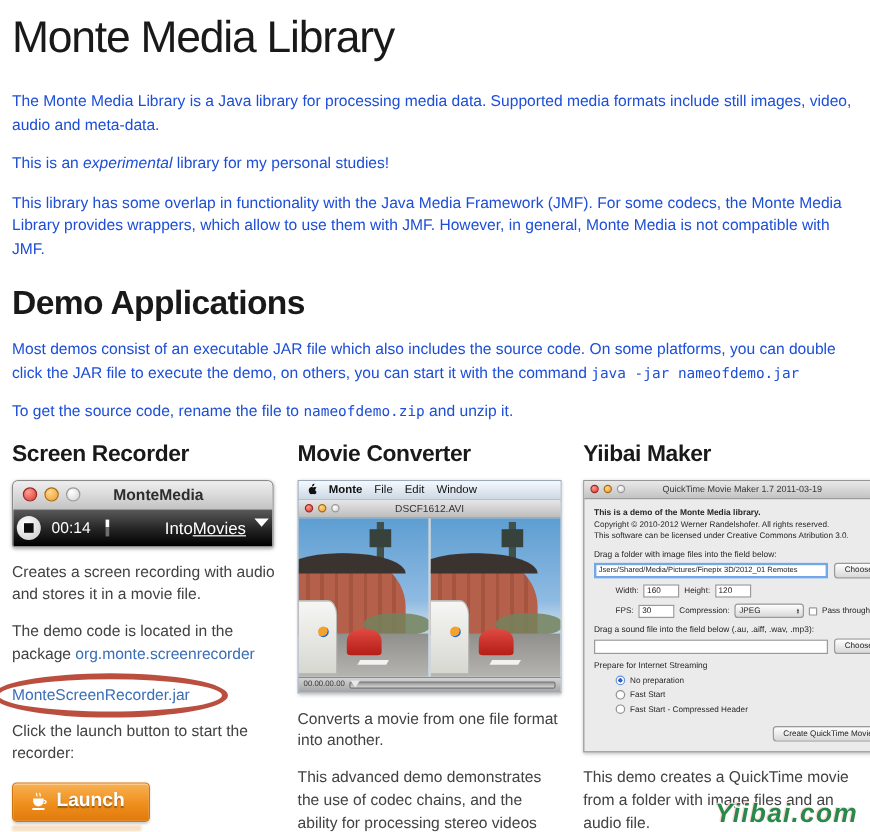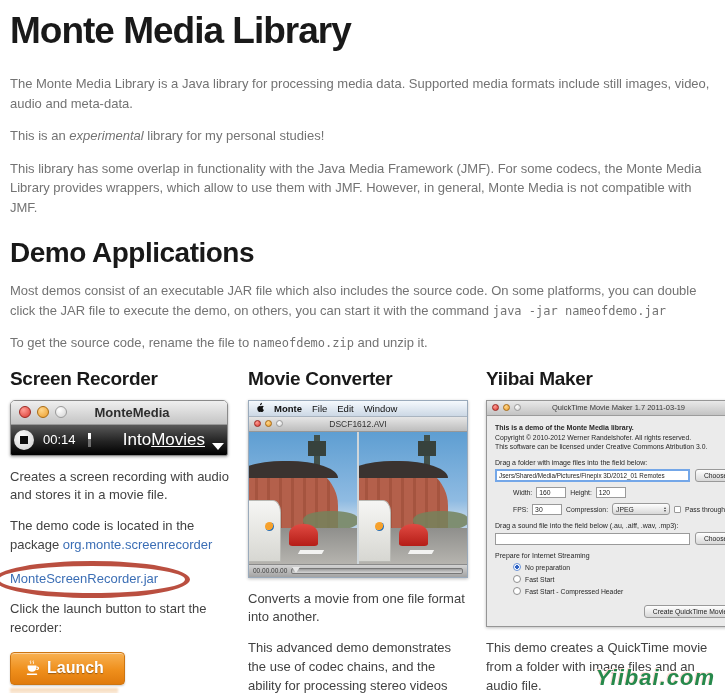--- a/index.html
+++ b/index.html
@@ -2,24 +2,24 @@
 <html><head>
 <meta charset="utf-8">
 <style>
   * { box-sizing: border-box; }
   html,body { margin:0; padding:0; }
   body {
     width:725px; height:693px; overflow:hidden; position:relative;
     background:#fff; font-family:"Liberation Sans", sans-serif; color:#3f3f3f;
   }
   .page { padding:2px 10px 0 10px; }
-  h1 { font-size:37px; font-weight:bold; color:#191919; margin:8px 0 22px; letter-spacing:-1px; }
+  h1 { font-size:37px; font-weight:normal; color:#191919; margin:8px 0 22px; letter-spacing:-1px; }
   h2 { font-size:28px; font-weight:bold; color:#191919; margin:20px 0 12px; letter-spacing:-0.5px; }
   h3 { font-size:19px; font-weight:bold; color:#191919; margin:2px 0 10px; letter-spacing:-0.3px; }
-  p.body { font-size:13px; line-height:1.5; margin:0 0 13px; color:#737373; }
+  p.body { font-size:13px; line-height:1.5; margin:0 0 13px; color:#1d4ed8; }
   .mono { font-family:"DejaVu Sans Mono","Liberation Mono",monospace; font-size:12px; }
   a.link { color:#3b6eb5; text-decoration:none; cursor:pointer; }
   em { font-style:italic; }
 
   .columns { display:flex; gap:16px; margin-top:4px; }
   .col { width:222px; flex:0 0 auto; }
   .col p.cbody { font-size:13px; line-height:1.45; margin:12px 0; color:#424242; }
 
   
   .mm-window { width:218px; border:1px solid #8a8a8a; border-radius:5px 5px 2px 2px;
@@ -31,21 +31,21 @@
   .tl-yellow { background:radial-gradient(circle at 35% 30%, #ffd78c, #ec9e2e); border:1px solid #a96a12; }
   .tl-gray { background:radial-gradient(circle at 35% 30%, #ffffff, #d2d2d2); border:1px solid #9a9a9a; }
   .mm-title { flex:1; text-align:center; font-size:13px; font-weight:bold; color:#2d2d2d; margin-right:28px; }
   .mm-controls { height:30px; background:linear-gradient(#595959,#232323 55%,#000);
     display:flex; align-items:center; padding:0 3px; color:#fff; }
   .stop-btn { width:20px; height:20px; border-radius:50%;
     background:radial-gradient(circle at 40% 32%, #fff, #c9c9c9); display:flex; align-items:center; justify-content:center; cursor:pointer; }
   .stop-square { width:8px; height:8px; background:#0d0d0d; }
   .mm-time { font-size:13px; margin-left:9px; }
   .level-meter { width:3px; height:14px; margin-left:12px; background:linear-gradient(#ffffff 45%, #6e6e6e 45%); }
-  .mm-into { margin-left:auto; font-size:17px; display:flex; align-items:flex-end; }
+  .mm-into { margin-left:auto; font-size:14px; display:flex; align-items:flex-start; }
   .mm-into .uline { text-decoration:underline; }
   .mm-caret { margin-left:7px; width:0; height:0; border-left:6px solid transparent; border-right:6px solid transparent; border-top:7px solid #fff; }
 
   
   .jar-row { position:relative; margin:16px 0 14px; font-size:13px; }
   .jar-ellipse { position:absolute; left:-16px; top:-10px; width:196px; height:37px;
     border:5px solid rgba(177,55,38,.88); border-radius:50%; pointer-events:none; }
 
   
   .launch-wrap { margin-top:14px; }

